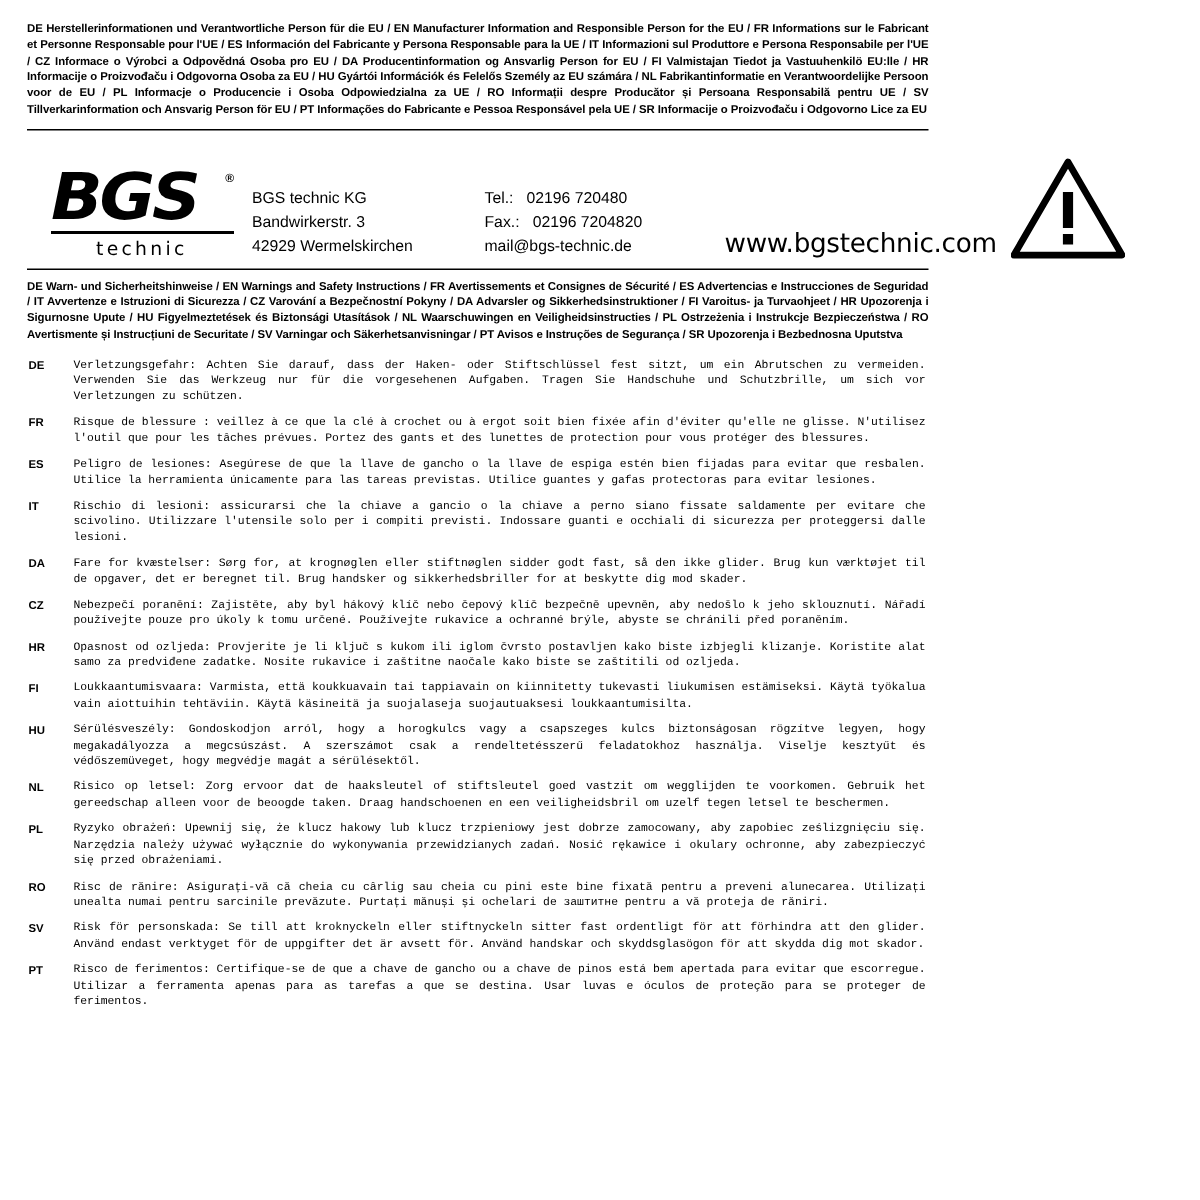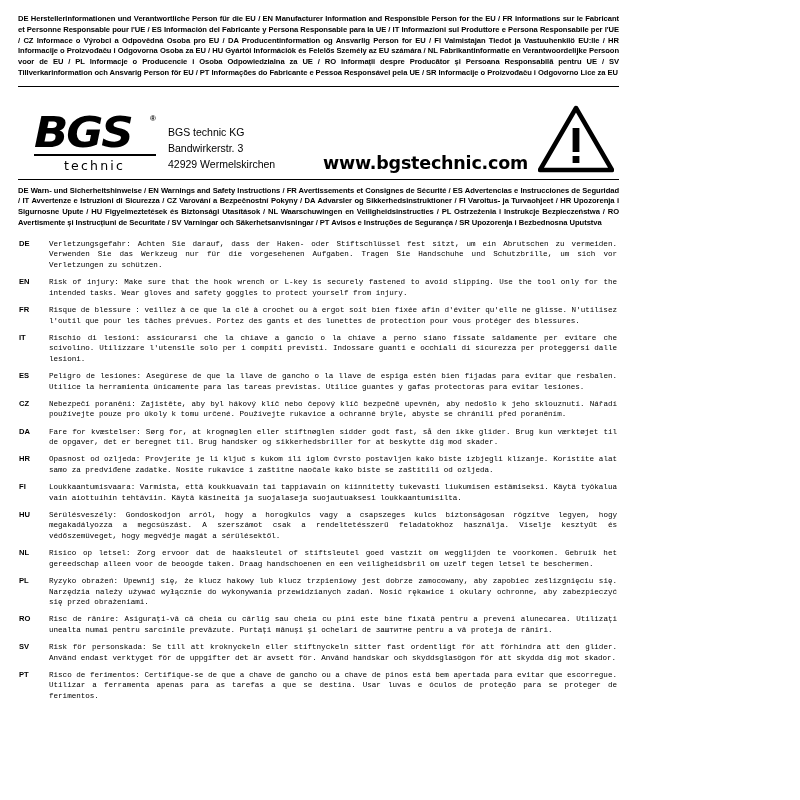--- a/index.html
+++ b/index.html
@@ -90,21 +90,21 @@
   }
   .contact {
     flex: 0 0 160px;
     font-size: 10.5px;
     line-height: 1.55;
   }
   .web {
     flex: 1 1 auto;
     text-align: center;
     font-size: 17.5px;
-    font-weight: bold;
+    font-weight: normal;
     font-family: "DejaVu Sans", sans-serif;
     letter-spacing: -0.2px;
   }
   .warn-tri-wrap {
     flex: 0 0 86px;
     display: flex;
     justify-content: flex-end;
     align-items: center;
     padding-right: 6px;
   }
@@ -163,20 +163,33 @@
         <div class="logo-technic">technic</div>
       </div>
     </div>
 
     <div class="addr">
       <div>BGS technic KG</div>
       <div>Bandwirkerstr. 3</div>
       <div>42929 Wermelskirchen</div>
     </div>
 
+    <div class="contact">
+      <div>
+        <span>Tel.:</span>
+        &nbsp;
+        <span>02196 720480</span>
+      </div>
+      <div>
+        <span>Fax.:</span>
+        &nbsp;
+        <span>02196 7204820</span>
+      </div>
+      <div>mail@bgs-technic.de</div>
+    </div>
 
     <div class="web">www.bgstechnic.com</div>
 
     <div class="warn-tri-wrap">
       <svg width="76" height="68" viewBox="0 0 76 68">
         <polygon points="38,3 74,65 2,65" fill="none" stroke="#000" stroke-width="4.5" stroke-linejoin="round"></polygon>
         <rect x="34.6" y="23" width="6.8" height="24" fill="#000"></rect>
         <rect x="34.6" y="51" width="6.8" height="7" fill="#000"></rect>
       </svg>
     </div>
@@ -187,44 +200,40 @@
 
   <div class="warn-heading">DE Warn- und Sicherheitshinweise  /  EN Warnings and Safety Instructions  /  FR Avertissements et Consignes de Sécurité  /  ES Advertencias e Instrucciones de Seguridad  /  IT Avvertenze e Istruzioni di Sicurezza  /  CZ Varování a Bezpečnostní Pokyny  /  DA Advarsler og Sikkerhedsinstruktioner  /  FI Varoitus- ja Turvaohjeet  /  HR Upozorenja i Sigurnosne Upute  /  HU Figyelmeztetések és Biztonsági Utasítások  /  NL Waarschuwingen en Veiligheidsinstructies  /  PL Ostrzeżenia i Instrukcje Bezpieczeństwa  /  RO Avertismente și Instrucțiuni de Securitate  /  SV Varningar och Säkerhetsanvisningar  /  PT Avisos e Instruções de Segurança  /  SR Upozorenja i Bezbednosna Uputstva</div>
 
   <div class="rows">
 
     <div class="row">
       <div class="row-code">DE</div>
       <div class="row-text">Verletzungsgefahr: Achten Sie darauf, dass der Haken- oder Stiftschlüssel fest sitzt, um ein Abrutschen zu vermeiden. Verwenden Sie das Werkzeug nur für die vorgesehenen Aufgaben. Tragen Sie Handschuhe und Schutzbrille, um sich vor Verletzungen zu schützen.</div>
     </div>
     <div class="row">
-      <div class="row-code">EN</div>
-      <div class="row-text">Risk of injury: Make sure that the hook wrench or L-key is securely fastened to avoid slipping. Use the tool only for the intended tasks. Wear gloves and safety goggles to protect yourself from injury.</div>
-    </div>
-    <div class="row">
       <div class="row-code">FR</div>
       <div class="row-text">Risque de blessure : veillez à ce que la clé à crochet ou à ergot soit bien fixée afin d'éviter qu'elle ne glisse. N'utilisez l'outil que pour les tâches prévues. Portez des gants et des lunettes de protection pour vous protéger des blessures.</div>
     </div>
     <div class="row">
+      <div class="row-code">ES</div>
+      <div class="row-text">Peligro de lesiones: Asegúrese de que la llave de gancho o la llave de espiga estén bien fijadas para evitar que resbalen. Utilice la herramienta únicamente para las tareas previstas. Utilice guantes y gafas protectoras para evitar lesiones.</div>
+    </div>
+    <div class="row">
       <div class="row-code">IT</div>
       <div class="row-text">Rischio di lesioni: assicurarsi che la chiave a gancio o la chiave a perno siano fissate saldamente per evitare che scivolino. Utilizzare l'utensile solo per i compiti previsti. Indossare guanti e occhiali di sicurezza per proteggersi dalle lesioni.</div>
     </div>
     <div class="row">
-      <div class="row-code">ES</div>
-      <div class="row-text">Peligro de lesiones: Asegúrese de que la llave de gancho o la llave de espiga estén bien fijadas para evitar que resbalen. Utilice la herramienta únicamente para las tareas previstas. Utilice guantes y gafas protectoras para evitar lesiones.</div>
+      <div class="row-code">DA</div>
+      <div class="row-text">Fare for kvæstelser: Sørg for, at krognøglen eller stiftnøglen sidder godt fast, så den ikke glider. Brug kun værktøjet til de opgaver, det er beregnet til. Brug handsker og sikkerhedsbriller for at beskytte dig mod skader.</div>
     </div>
     <div class="row">
       <div class="row-code">CZ</div>
       <div class="row-text">Nebezpečí poranění: Zajistěte, aby byl hákový klíč nebo čepový klíč bezpečně upevněn, aby nedošlo k jeho sklouznutí. Nářadí používejte pouze pro úkoly k tomu určené. Používejte rukavice a ochranné brýle, abyste se chránili před poraněním.</div>
     </div>
     <div class="row">
-      <div class="row-code">DA</div>
-      <div class="row-text">Fare for kvæstelser: Sørg for, at krognøglen eller stiftnøglen sidder godt fast, så den ikke glider. Brug kun værktøjet til de opgaver, det er beregnet til. Brug handsker og sikkerhedsbriller for at beskytte dig mod skader.</div>
-    </div>
-    <div class="row">
       <div class="row-code">HR</div>
       <div class="row-text">Opasnost od ozljeda: Provjerite je li ključ s kukom ili iglom čvrsto postavljen kako biste izbjegli klizanje. Koristite alat samo za predviđene zadatke. Nosite rukavice i zaštitne naočale kako biste se zaštitili od ozljeda.</div>
     </div>
     <div class="row">
       <div class="row-code">FI</div>
       <div class="row-text">Loukkaantumisvaara: Varmista, että koukkuavain tai tappiavain on kiinnitetty tukevasti liukumisen estämiseksi. Käytä työkalua vain aiottuihin tehtäviin. Käytä käsineitä ja suojalaseja suojautuaksesi loukkaantumisilta.</div>
     </div>
     <div class="row">
       <div class="row-code">HU</div>
       <div class="row-text">Sérülésveszély: Gondoskodjon arról, hogy a horogkulcs vagy a csapszeges kulcs biztonságosan rögzítve legyen, hogy megakadályozza a megcsúszást. A szerszámot csak a rendeltetésszerű feladatokhoz használja. Viselje kesztyűt és védőszemüveget, hogy megvédje magát a sérülésektől.</div>

